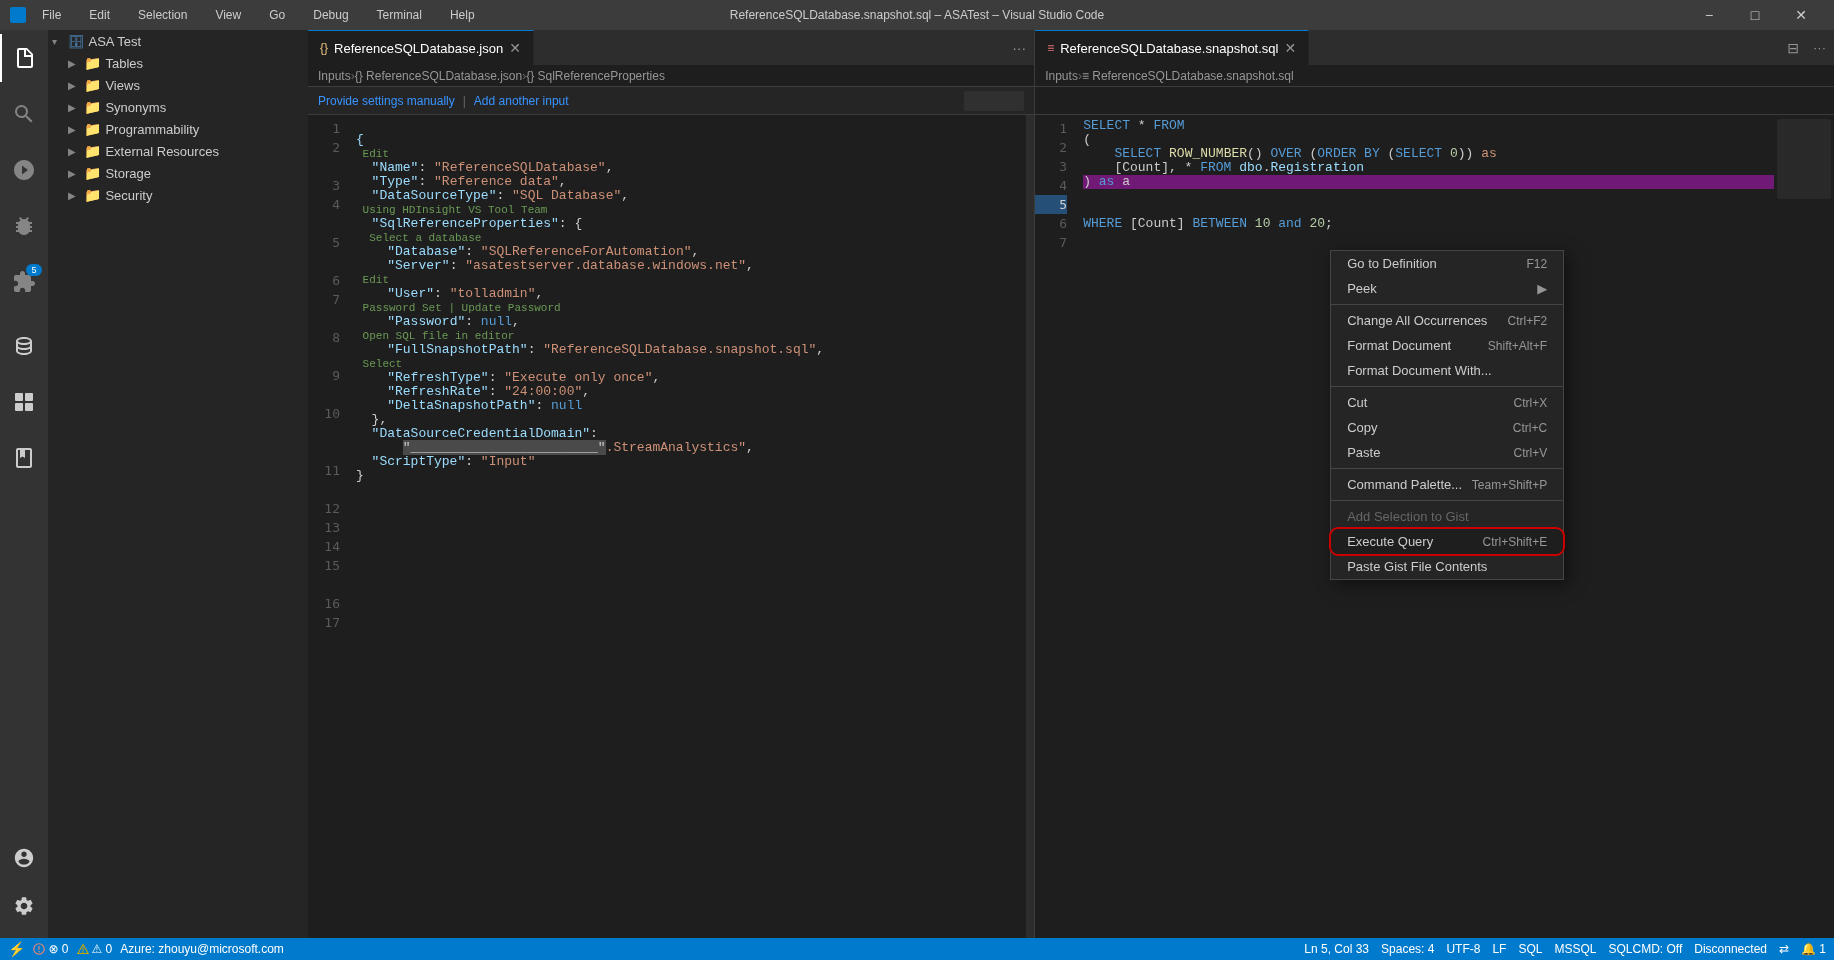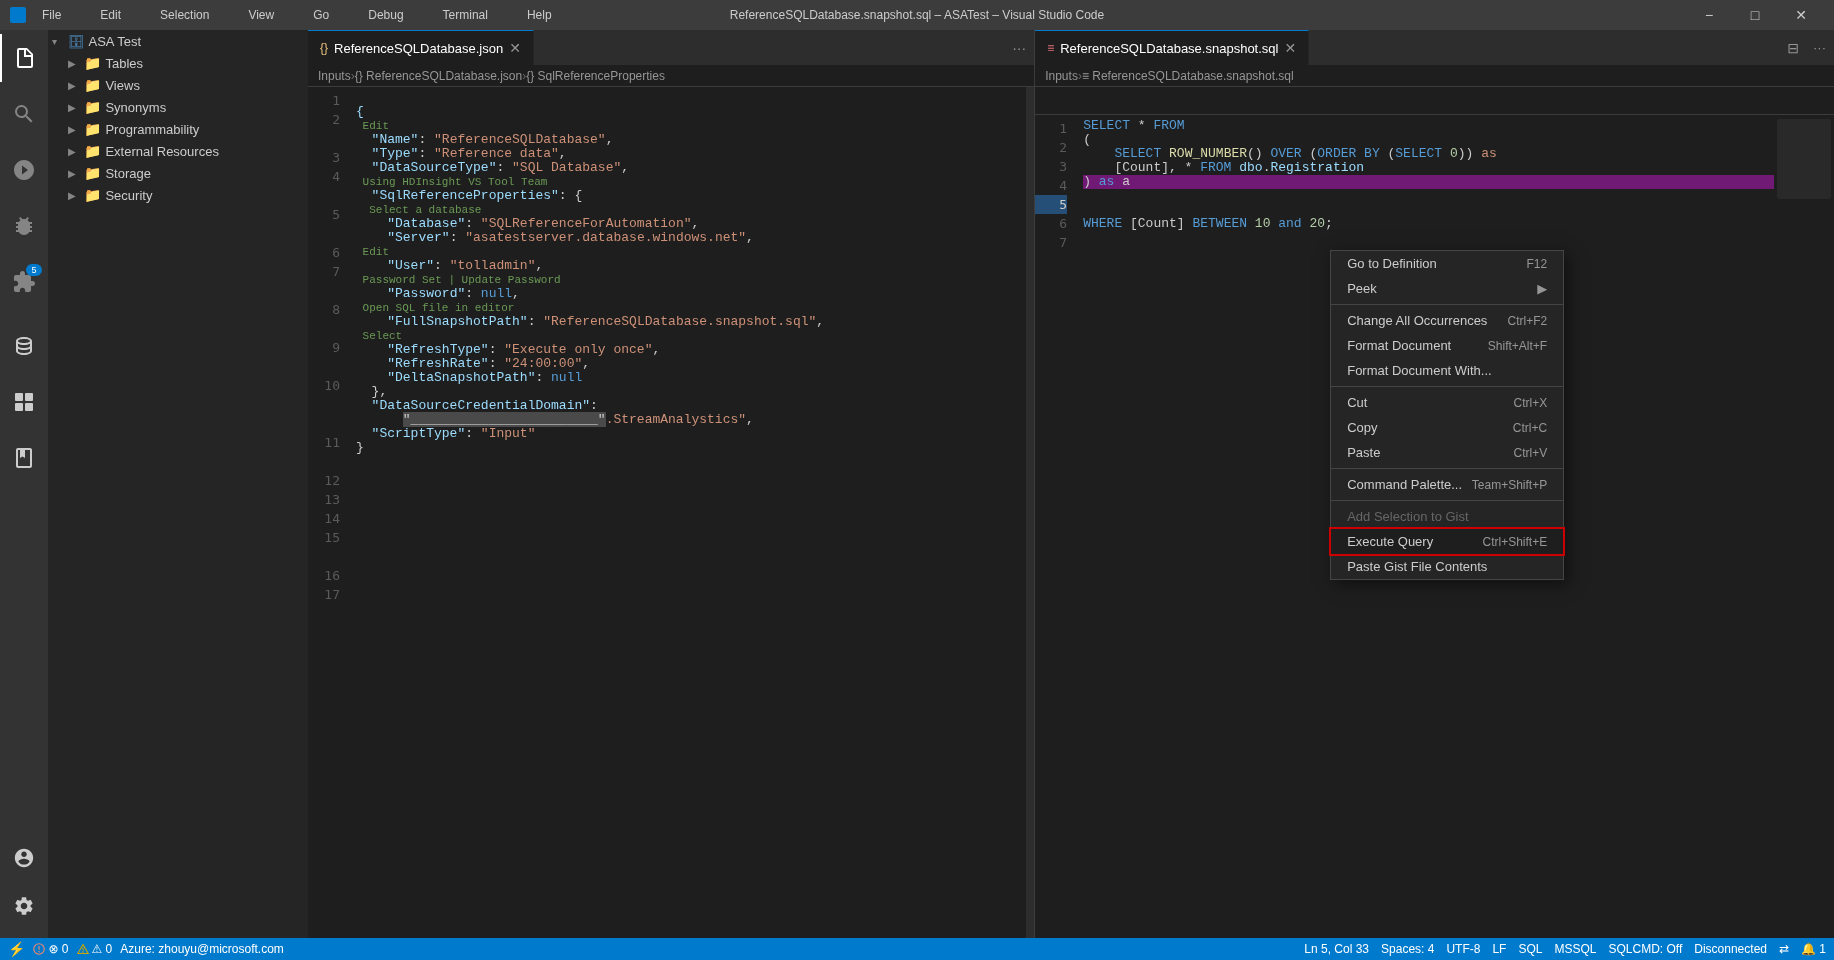--- a/index.html
+++ b/index.html
@@ -1,21 +1,21 @@
 <!DOCTYPE html>
 <html><head>
   <meta charset="utf-8">
   <style>
     * { margin: 0; padding: 0; box-sizing: border-box; }
     body { background: #1e1e1e; color: #cccccc; font-family: 'Segoe UI', sans-serif; font-size: 13px; width: 1834px; height: 960px; overflow: hidden; display: flex; flex-direction: column; }
 
     
     .title-bar { height: 30px; background: #3c3c3c; display: flex; align-items: center; justify-content: space-between; padding: 0 10px; flex-shrink: 0; }
     .title-bar-left { display: flex; align-items: center; gap: 12px; }
-    .title-bar-menu { display: flex; gap: 31px; font-size: 12px; color: #ccc; }
+    .title-bar-menu { display: flex; gap: 20px; font-size: 12px; color: #ccc; }
     .title-bar-menu span { cursor: pointer; padding: 2px 4px; }
     .title-bar-title { position: absolute; left: 50%; transform: translateX(-50%); font-size: 12px; color: #ccc; white-space: nowrap; }
     .title-bar-controls { display: flex; gap: 0; }
     .title-bar-controls button { background: none; border: none; color: #ccc; width: 46px; height: 30px; cursor: pointer; font-size: 14px; }
     .vscode-icon { width: 16px; height: 16px; background: #007acc; border-radius: 2px; flex-shrink: 0; }
 
     
     .main-layout { display: flex; flex: 1; overflow: hidden; }
 
     
@@ -62,21 +62,21 @@
     
     .sql-kw { color: #569cd6; }
     .sql-fn { color: #dcdcaa; }
     .sql-val { color: #b5cea8; }
     .sql-ident { color: #9cdcfe; }
     .sql-highlight { color: #ce9178; }
 
     
     .context-menu { position: absolute; top: 220px; left: 295px; width: 234px; background: #252526; border: 1px solid #454545; box-shadow: 4px 4px 16px rgba(0,0,0,0.5); z-index: 100; font-size: 13px; }
     .ctx-item { display: flex; align-items: center; justify-content: space-between; padding: 5px 16px; cursor: pointer; color: #cccccc; }
-    .ctx-item.highlighted { background: #1e1e1e; outline: 2px solid #cc0000; }
+    .ctx-item.highlighted { background: #1e1e1e; outline: 2px solid #cc0000; border-radius: 7px; }
     .ctx-item.disabled { color: #666; cursor: default; }
     .ctx-separator { height: 1px; background: #454545; margin: 3px 0; }
     .ctx-shortcut { color: #969696; font-size: 12px; }
     .ctx-arrow { color: #969696; }
 
     
     .status-bar { height: 22px; background: #007acc; display: flex; align-items: center; padding: 0 8px; gap: 12px; font-size: 12px; color: #fff; flex-shrink: 0; }
     .status-left { display: flex; align-items: center; gap: 8px; }
     .status-right { margin-left: auto; display: flex; align-items: center; gap: 12px; }
     .status-error { display: flex; align-items: center; gap: 3px; }
@@ -239,20 +239,26 @@
         <span class="tab-close">✕</span>
       </div>
       <div class="tab-more">···</div>
     </div>
     <div class="breadcrumb">
       <span>Inputs</span>
       <span class="breadcrumb-sep">›</span>
       <span>{} ReferenceSQLDatabase.json</span>
       <span class="breadcrumb-sep">›</span>
       <span>{} SqlReferenceProperties</span>
+    </div>
+    <div class="settings-bar">
+      <span>Provide settings manually</span>
+      <span class="sep">|</span>
+      <span>Add another input</span>
+      <div style="margin-left: auto; width: 60px; height: 20px; background: #3c3c3c; opacity: 0.5; border-radius: 2px;"></div>
     </div>
     <div class="editor-content">
       <div class="line-numbers">
         <div>1</div>
           <div>2</div>
           <div>&nbsp;</div>
           <div>3</div>
           <div>4</div>
           <div>&nbsp;</div>
           <div>5</div>

